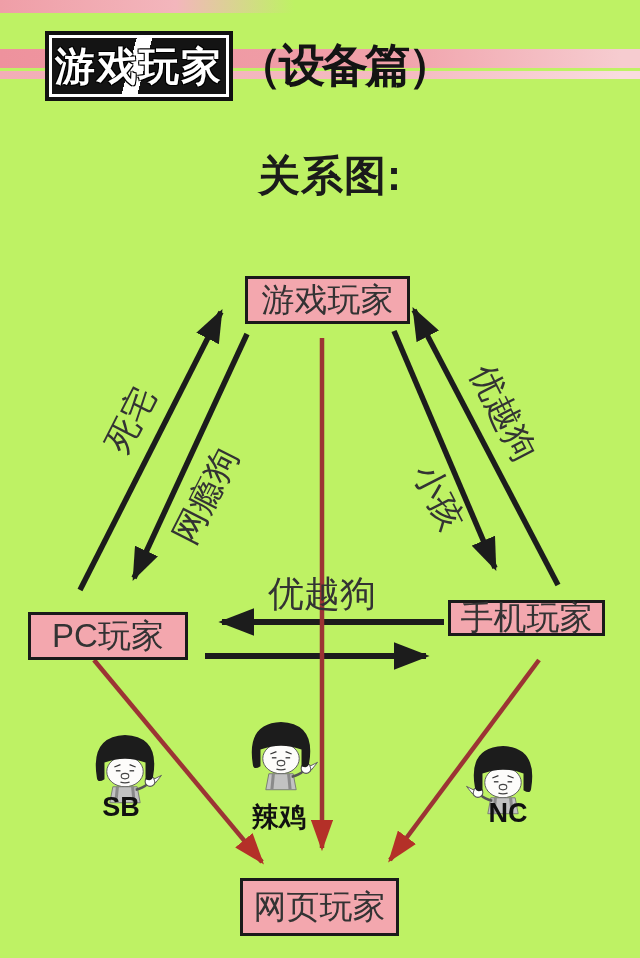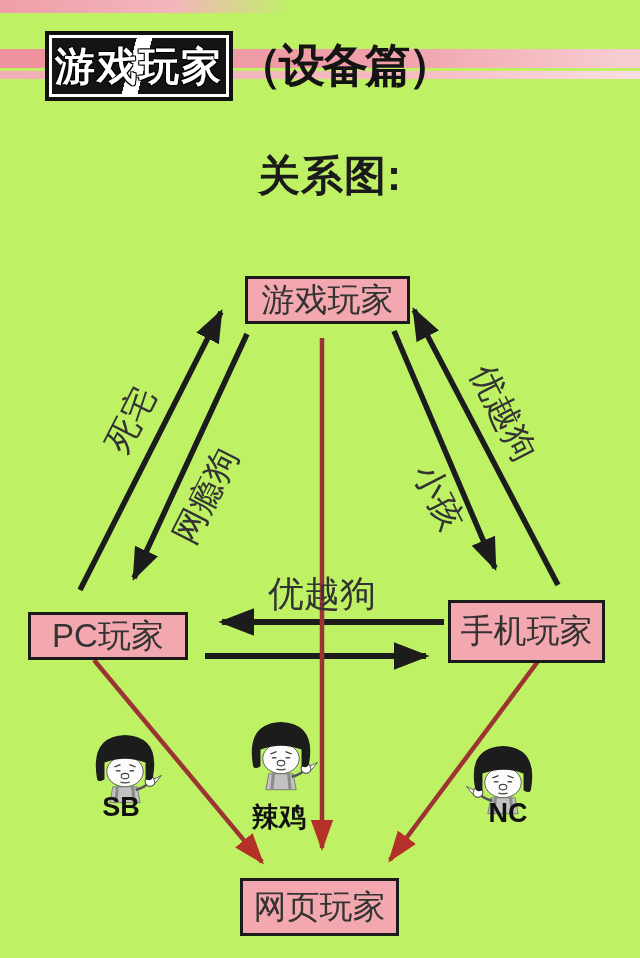--- a/index.html
+++ b/index.html
@@ -39,21 +39,21 @@
   }
   
   .node{
     position:absolute;box-sizing:border-box;
     background:#f3a7ae;border:3px solid #1a1a1a;
     display:flex;align-items:center;justify-content:center;
     font-size:33px;font-weight:400;color:#333;white-space:nowrap;
   }
   .node-console{left:245px;top:276px;width:165px;height:48px;}
   .node-pc{left:28px;top:604px;width:160px;height:48px;margin-top:8px;}
-  .node-mobile{left:448px;top:600px;width:157px;height:63px;}
+  .node-mobile{left:448px;top:600px;width:157px;height:36px;}
   .node-web{left:240px;top:878px;width:159px;height:58px;}
   
   .arrow-layer{position:absolute;left:0;top:0;width:640px;height:958px;pointer-events:none;}
   
   .edge-label{
     position:absolute;transform:translate(-50%,-50%);
     font-size:34px;color:#333;font-weight:400;white-space:nowrap;
   }
   .rot-left{transform:translate(-50%,-50%) rotate(-63deg);}
   .rot-right{transform:translate(-50%,-50%) rotate(63deg);}

